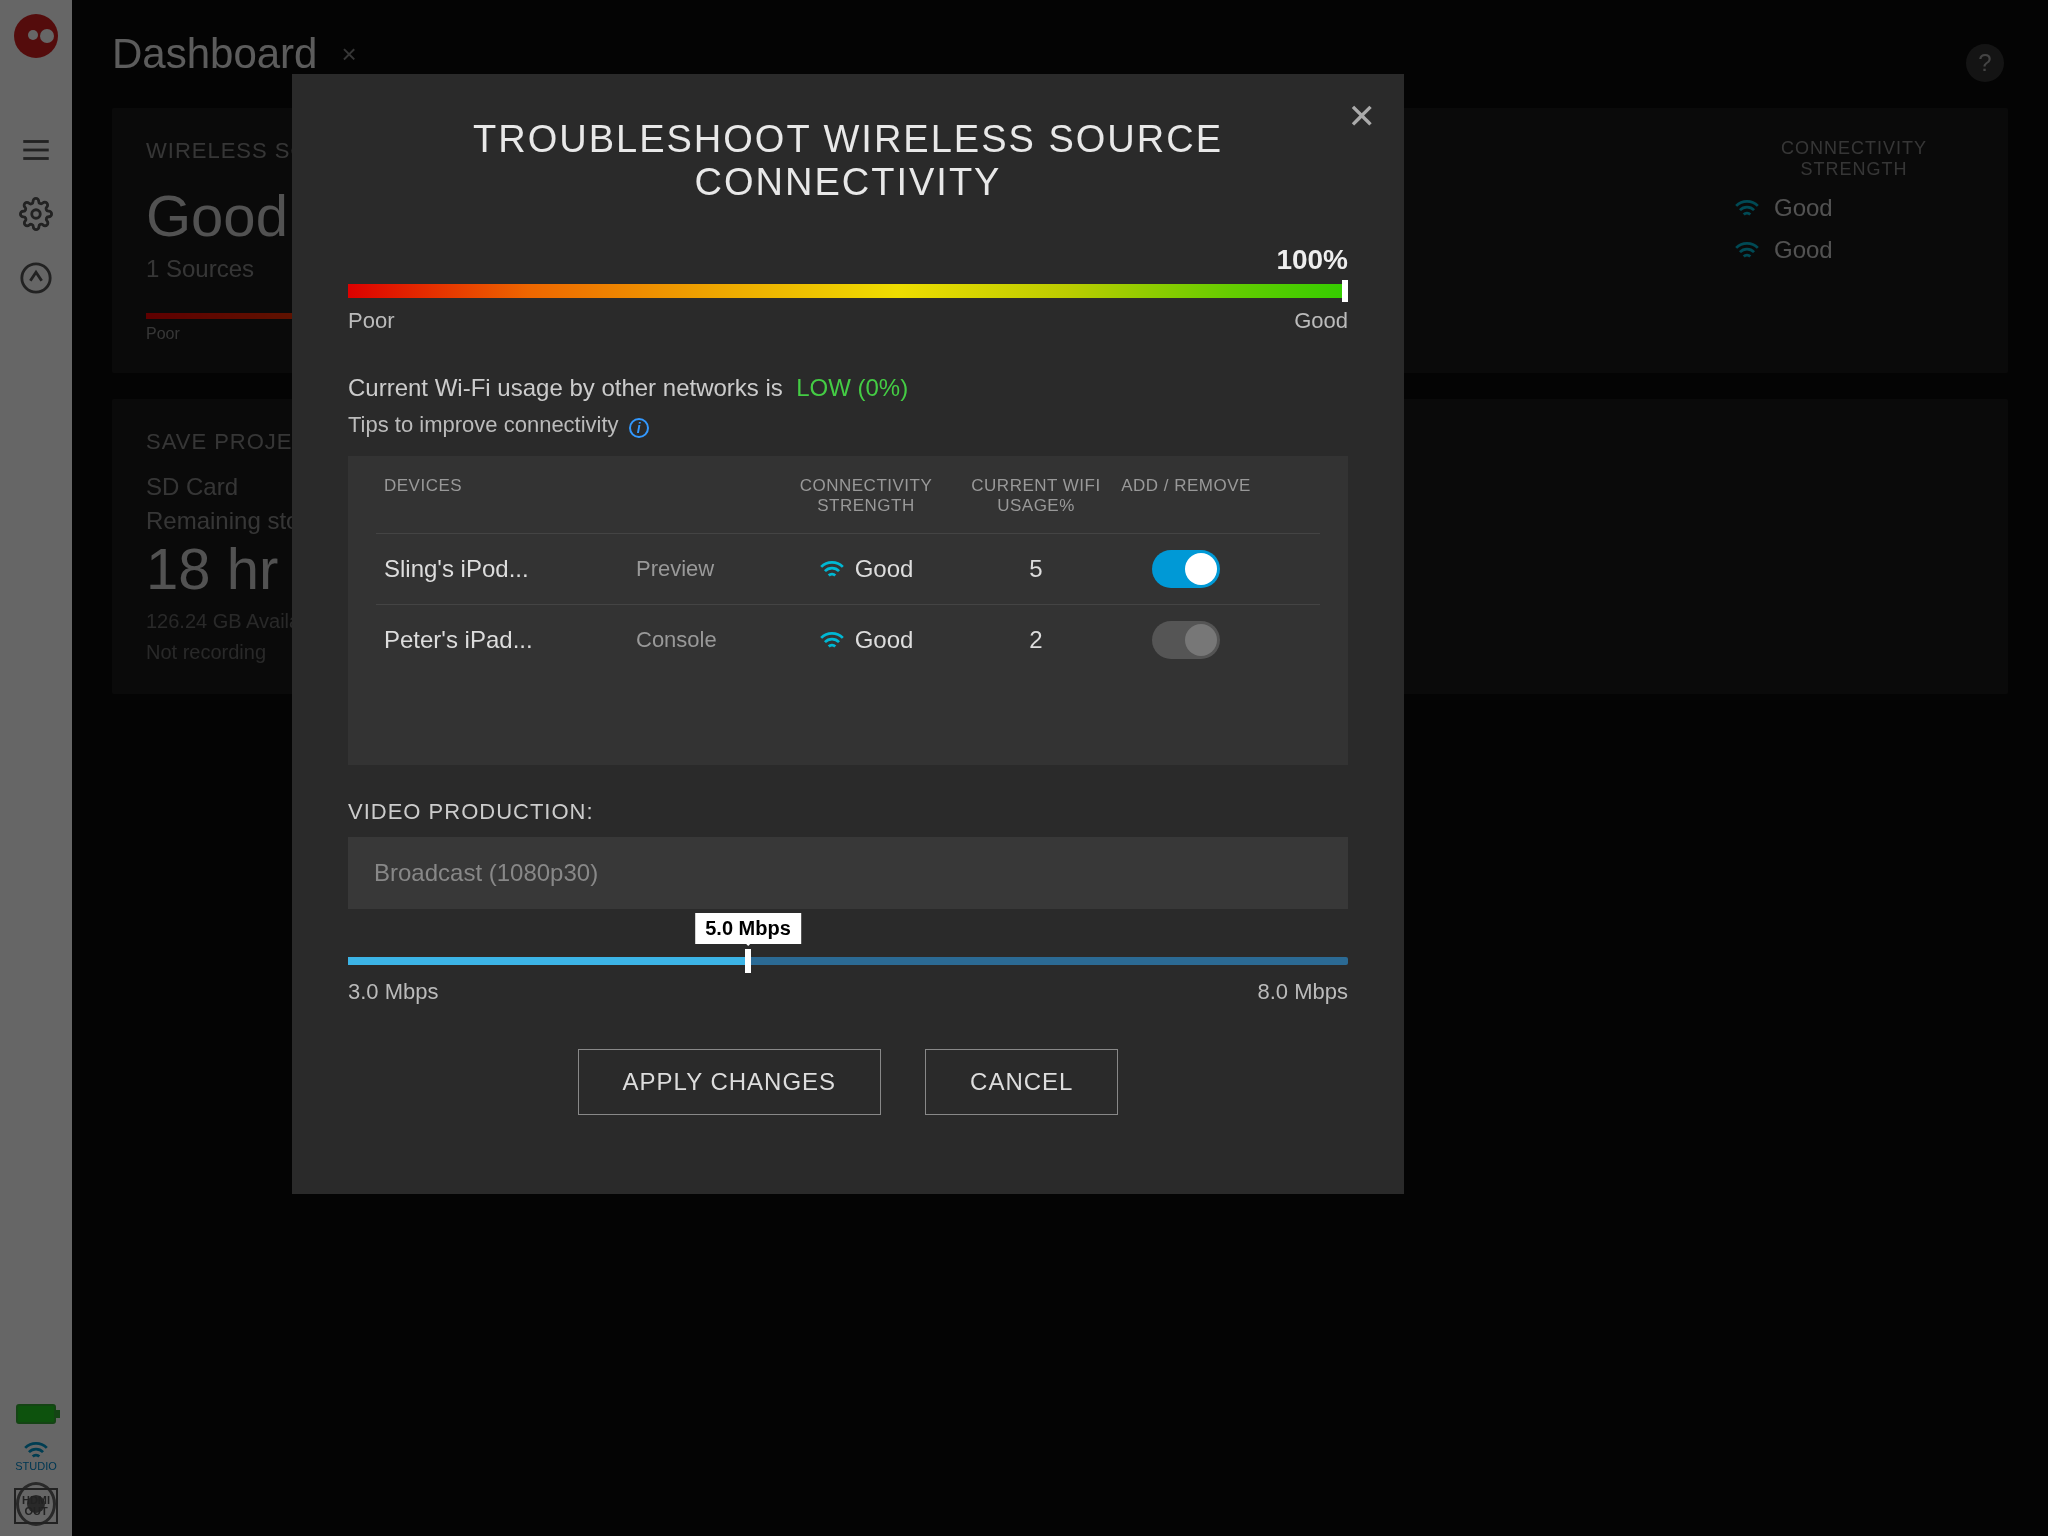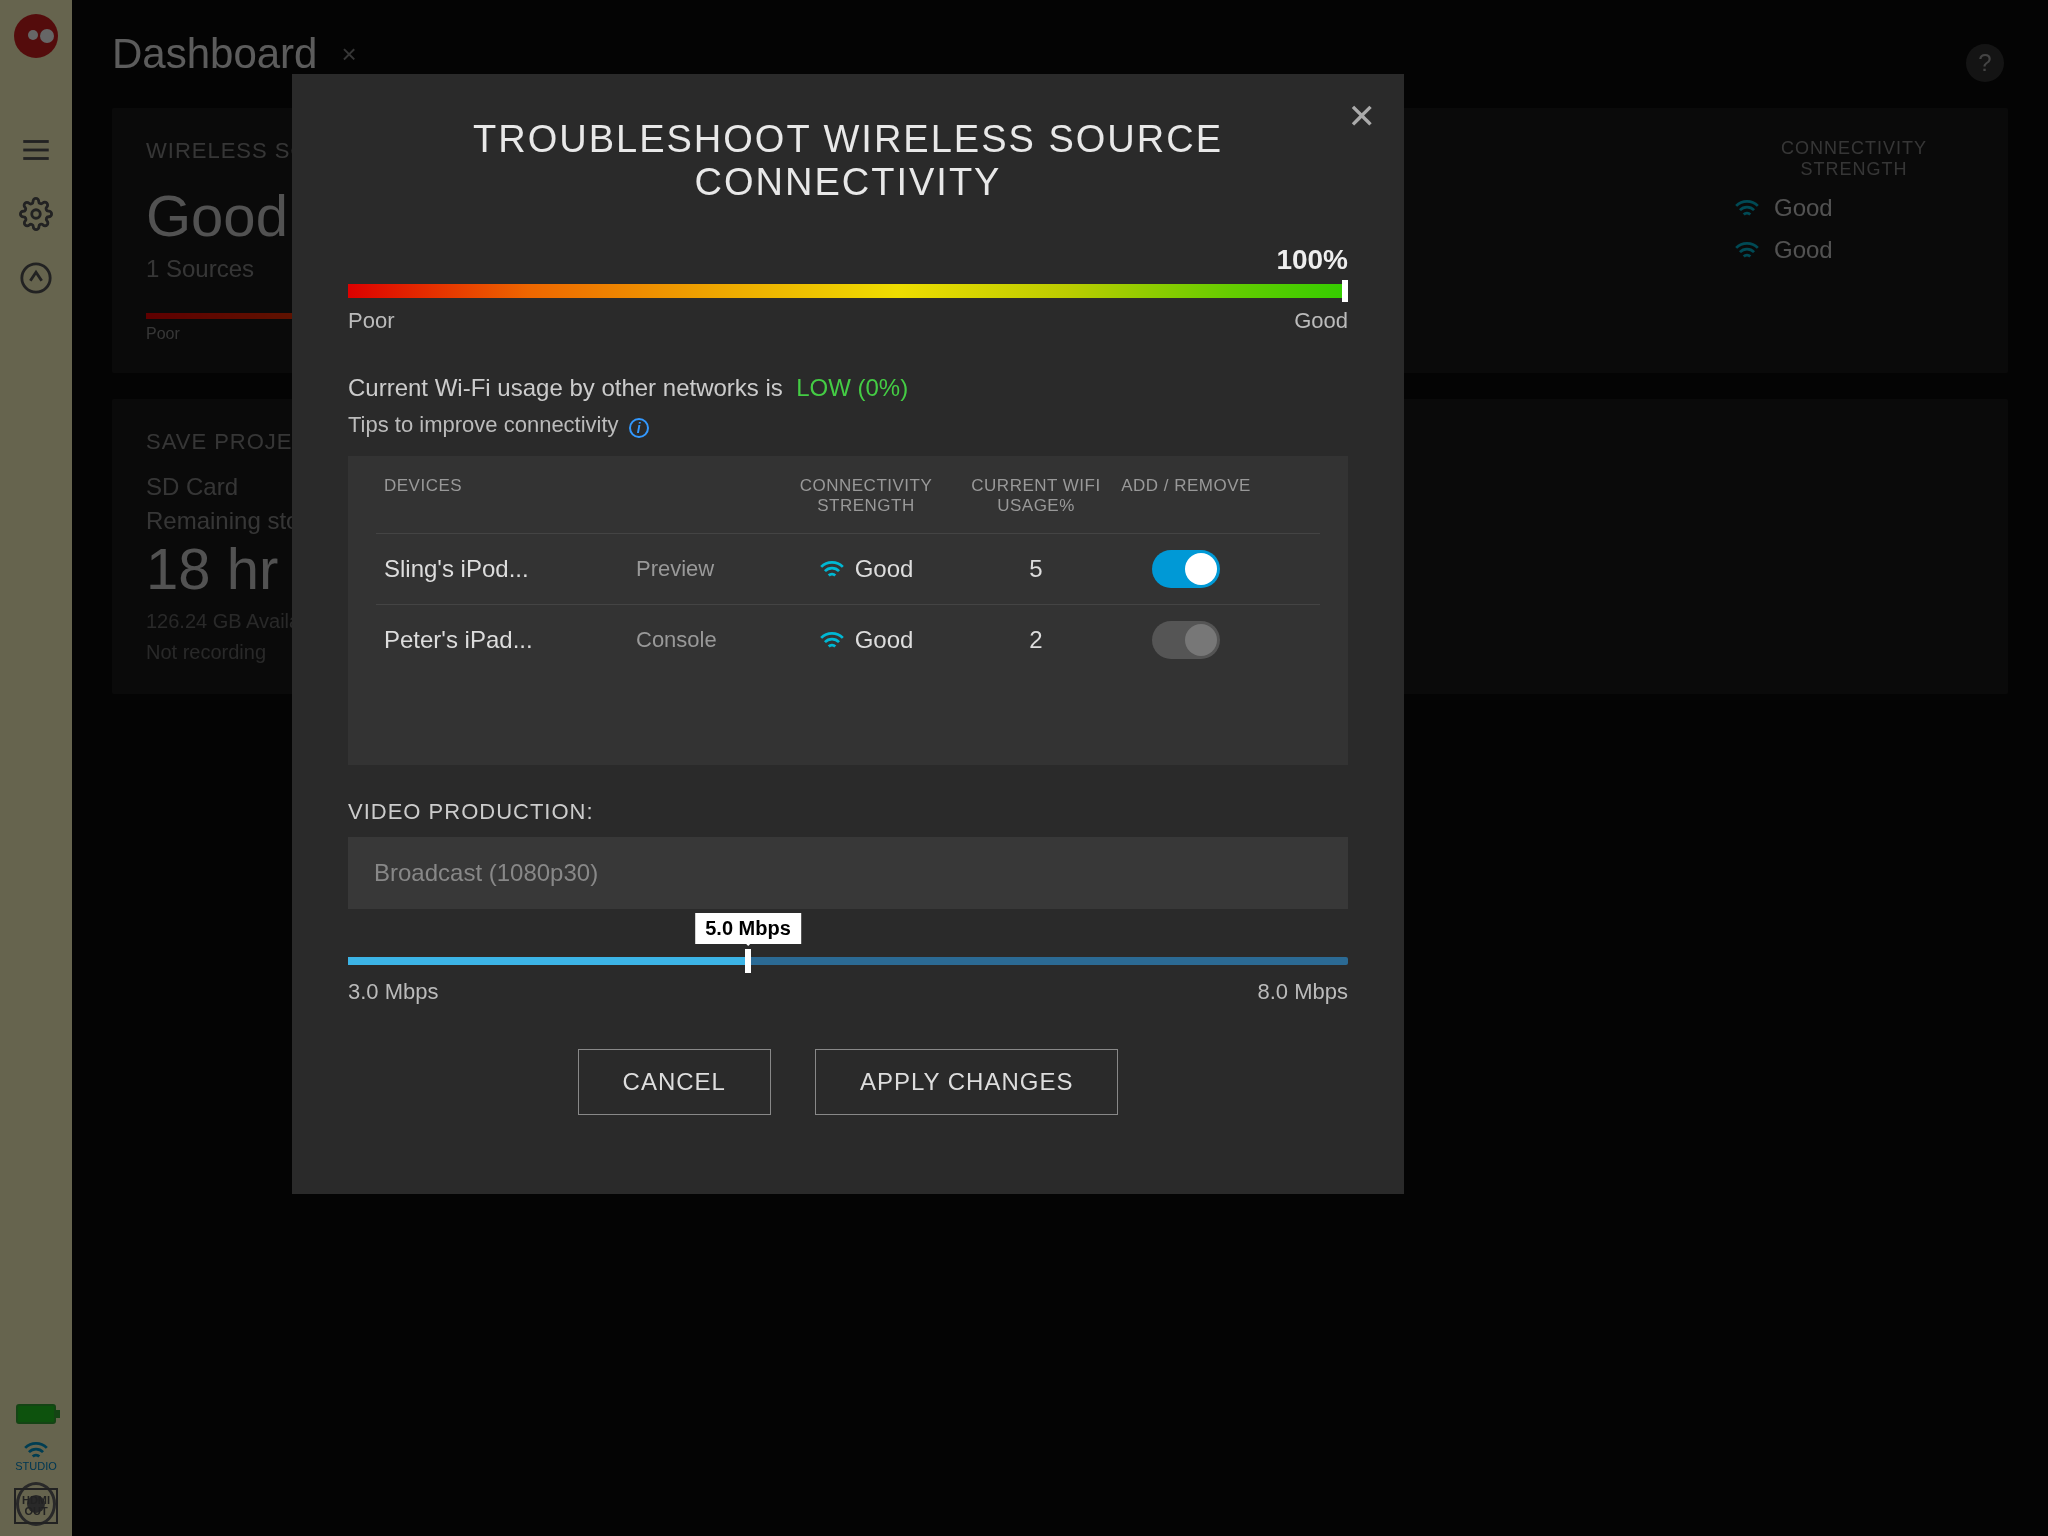--- a/index.html
+++ b/index.html
@@ -15,21 +15,21 @@
 
 .backdrop {
   position: absolute; inset: 0;
   background: rgba(0,0,0,0.6);
   z-index: 5;
 }
 
 .sidebar {
   position: absolute; left: 0; top: 0; bottom: 0;
   width: 72px;
-  background: #fef9c3;
+  background: #ffffff;
   display: flex; flex-direction: column; align-items: center;
   padding-top: 14px;
   z-index: 1;
 }
 .sidebar .logo {
   width: 44px; height: 44px; border-radius: 50%;
   background: #d32020; position: relative; margin-bottom: 60px;
 }
 .sidebar .logo::before, .sidebar .logo::after {
   content:""; position:absolute; background:#fff; border-radius:50%;
@@ -331,16 +331,16 @@
       <div class="slider-fill"></div>
       <div class="slider-thumb"></div>
     </div>
   </div>
   <div class="slider-labels">
     <span>3.0 Mbps</span>
     <span>8.0 Mbps</span>
   </div>
 
   <div class="modal-buttons">
+    <button class="btn">APPLY CHANGES</button>
     <button class="btn">CANCEL</button>
-    <button class="btn">APPLY CHANGES</button>
   </div>
 </div>
 
 </body></html>

